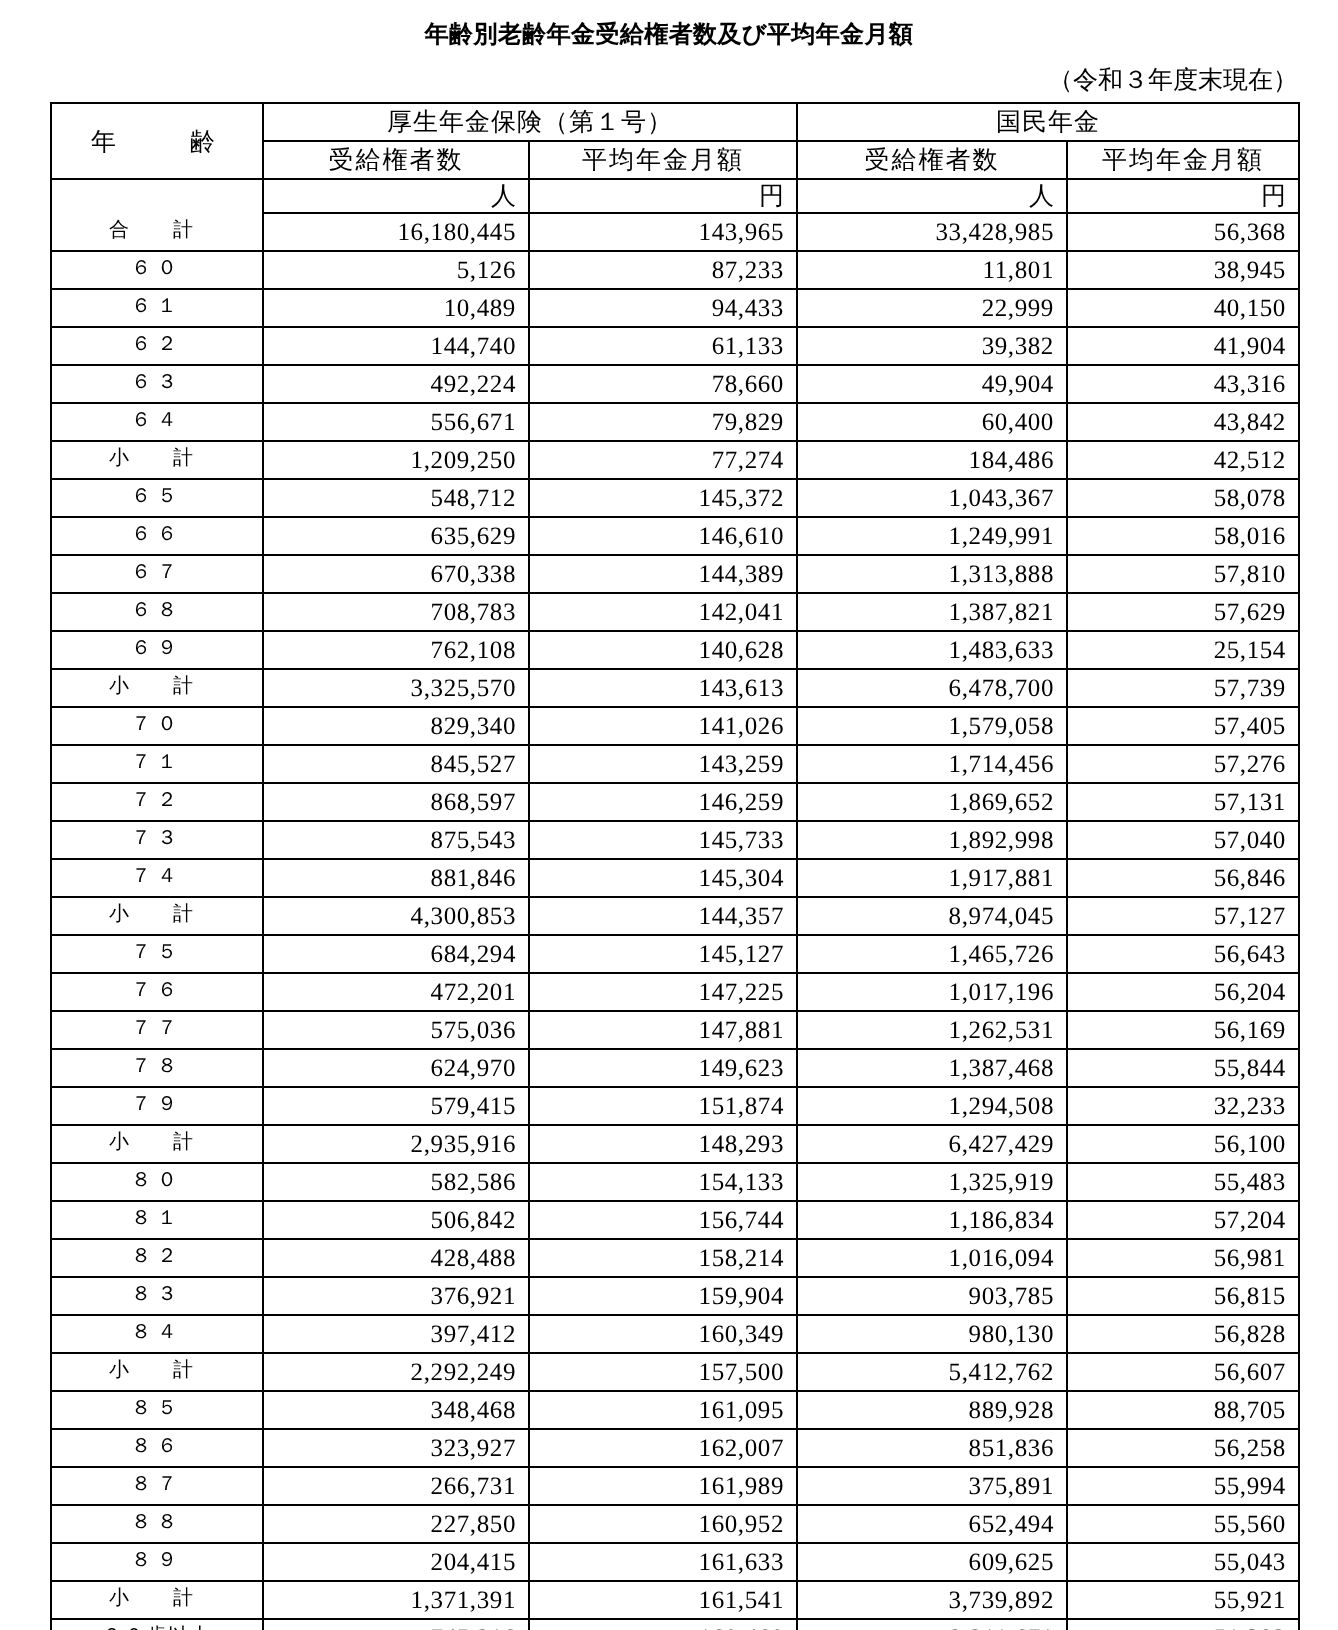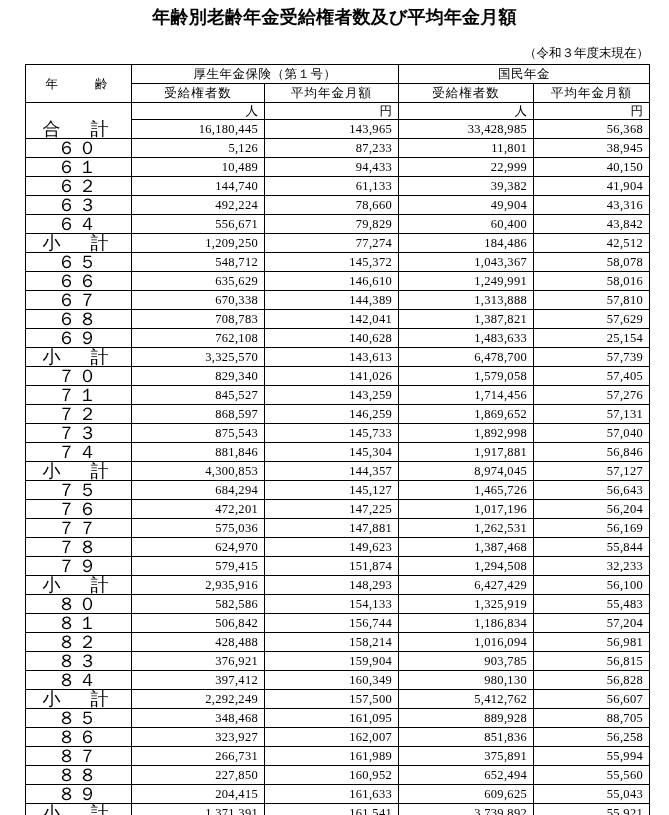--- a/index.html
+++ b/index.html
@@ -13,34 +13,34 @@
     height: 815px;
     font-family: "Liberation Serif", "DejaVu Serif", serif;
     color: #000000;
     overflow: hidden;
     position: relative;
   }
 
   
   #doc-title {
     text-align: center;
-    font-size: 18px;
+    font-size: 12px;
     font-weight: bold;
     letter-spacing: 0.2px;
     margin: 8px 0 0 0;
     padding: 0;
     line-height: 18px;
     font-family: "DejaVu Sans", "Liberation Sans", sans-serif;
   }
 
   #as-of-line {
     text-align: right;
     font-size: 12.5px;
     line-height: 16px;
-    margin: 19px 20px 3px 0;
+    margin: 6px 20px 3px 0;
     font-family: "DejaVu Sans", "Liberation Sans", sans-serif;
   }
 
   
   .table-wrap {
     margin: 0 20px 0 25px;
   }
 
   table.stat {
     border-collapse: collapse;
@@ -83,21 +83,21 @@
     text-align: center;
   }
   th.hdr-grp {
     letter-spacing: 0.5px;
   }
 
   td.age {
     text-align: center;
     font-family: Liberation Serif, serif;
     letter-spacing: 3px;
-    font-size: 18px;
+    font-size: 10px;
   }
   td.age.total,
   td.age.subtotal {
     letter-spacing: 6px;
   }
   td.age.over {
     letter-spacing: 1px;
   }
 
   td.num {

